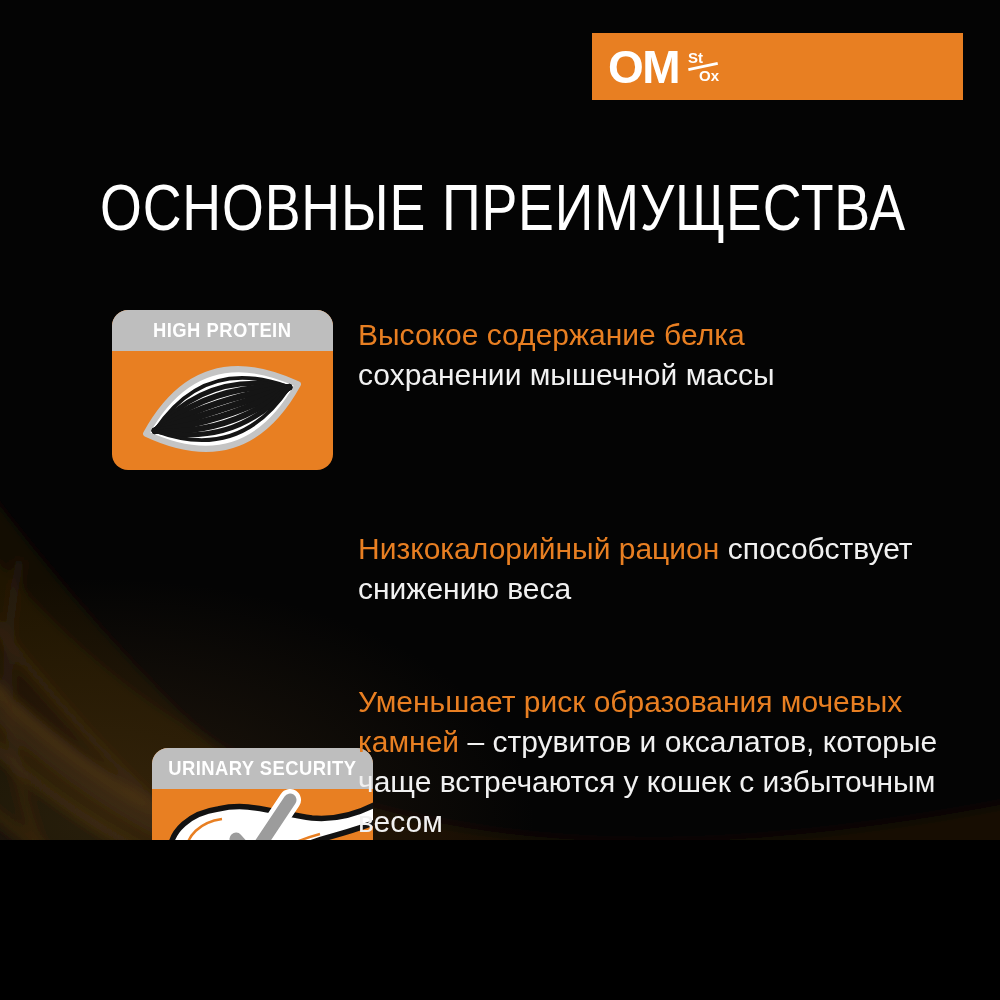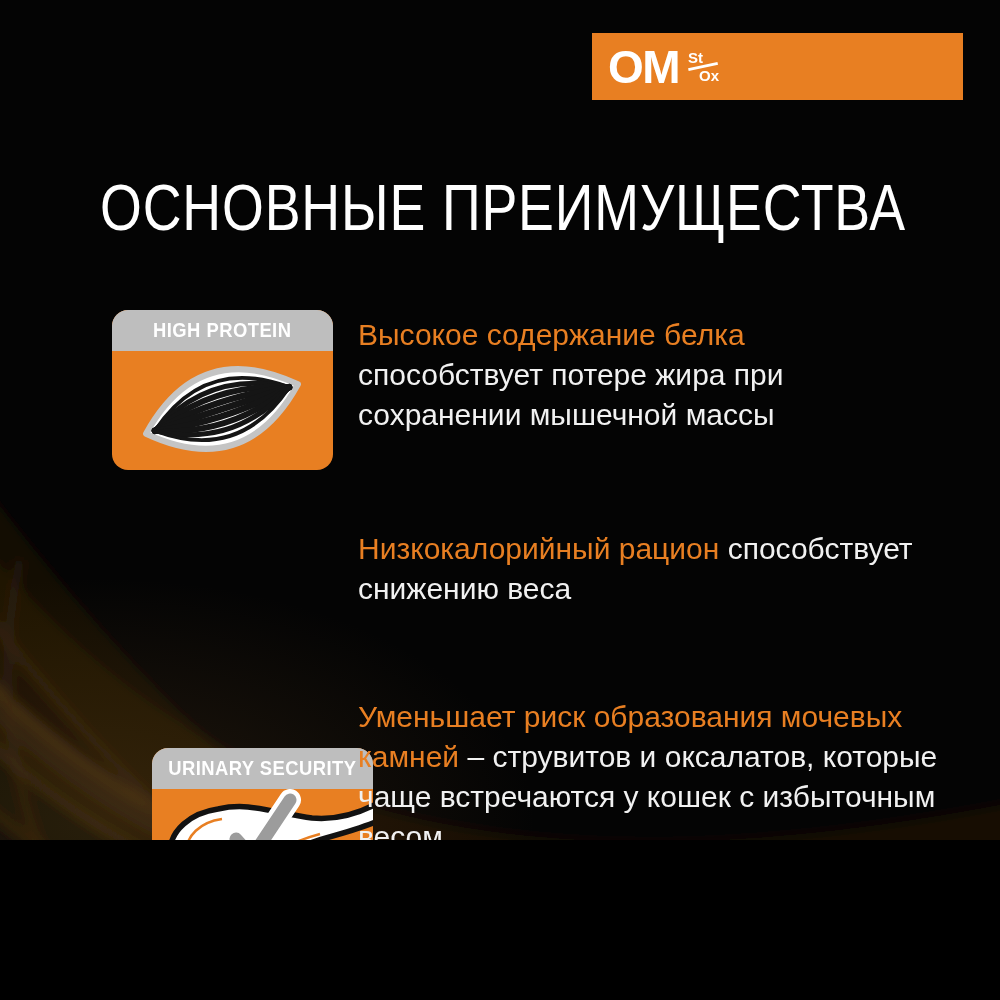--- a/index.html
+++ b/index.html
@@ -30,21 +30,21 @@
   .badge{position:absolute;left:112px;width:221px;border-radius:16px;overflow:hidden;
          background:var(--orange,#E87F22);}
   .b1{top:310px;height:160px;} .b2{top:505px;height:157px;} .b3{top:748px;height:150px;margin-left:40px;}
   .band{height:41px;background:var(--badge-band-gray,#BEBEBE);display:flex;align-items:center;justify-content:center;}
   .band span{color:#fff;font-weight:700;font-size:20px;letter-spacing:.5px;transform:scaleX(.92);white-space:nowrap;}
   .art{position:absolute;top:41px;left:0;right:0;bottom:0;}
   .art svg{display:block;width:100%;height:100%;}
 
   
   .feature-text{position:absolute;left:358px;font-size:30px;line-height:40px;}
-  .t1{top:315px;} .t2{top:529px;} .t3{top:697px;}
+  .t1{top:315px;} .t2{top:529px;} .t3{top:682px;}
   .ln{white-space:nowrap;}
   .c-orange{color:var(--orange,#E87F22);}
   .c-white{color:var(--text-white,#F1F1F1);}
 
   .stroke-orange{stroke:var(--orange,#E87F22);}
 </style>
 </head>
 <body>
 
 <div class="canvas">
@@ -100,21 +100,20 @@
             <path d="M 27 60 Q 110 93 193 60" stroke-width="7"></path>
             <path d="M 27 60 Q 110 109 193 60" stroke-width="6"></path>
             <path d="M 27 60 Q 110 126 193 60" stroke-width="4.5"></path>
           </g>
         </g>
       </svg>
     </div>
   </div>
   <div class="feature-text t1">
       <div class="ln"><span class="c-orange">Высокое содержание белка</span></div>
-      <div class="ln"><span class="c-white">способствует потере жира при</span></div>
       <div class="ln"><span class="c-white">сохранении мышечной массы</span></div>
     </div>
 
   <div class="feature-text t2">
       <div class="ln"><span class="c-orange">Низкокалорийный рацион</span><span class="c-white"> способствует</span></div>
       <div class="ln"><span class="c-white">снижению веса</span></div>
     </div>
 
   <div class="badge b3">
     <div class="band">

